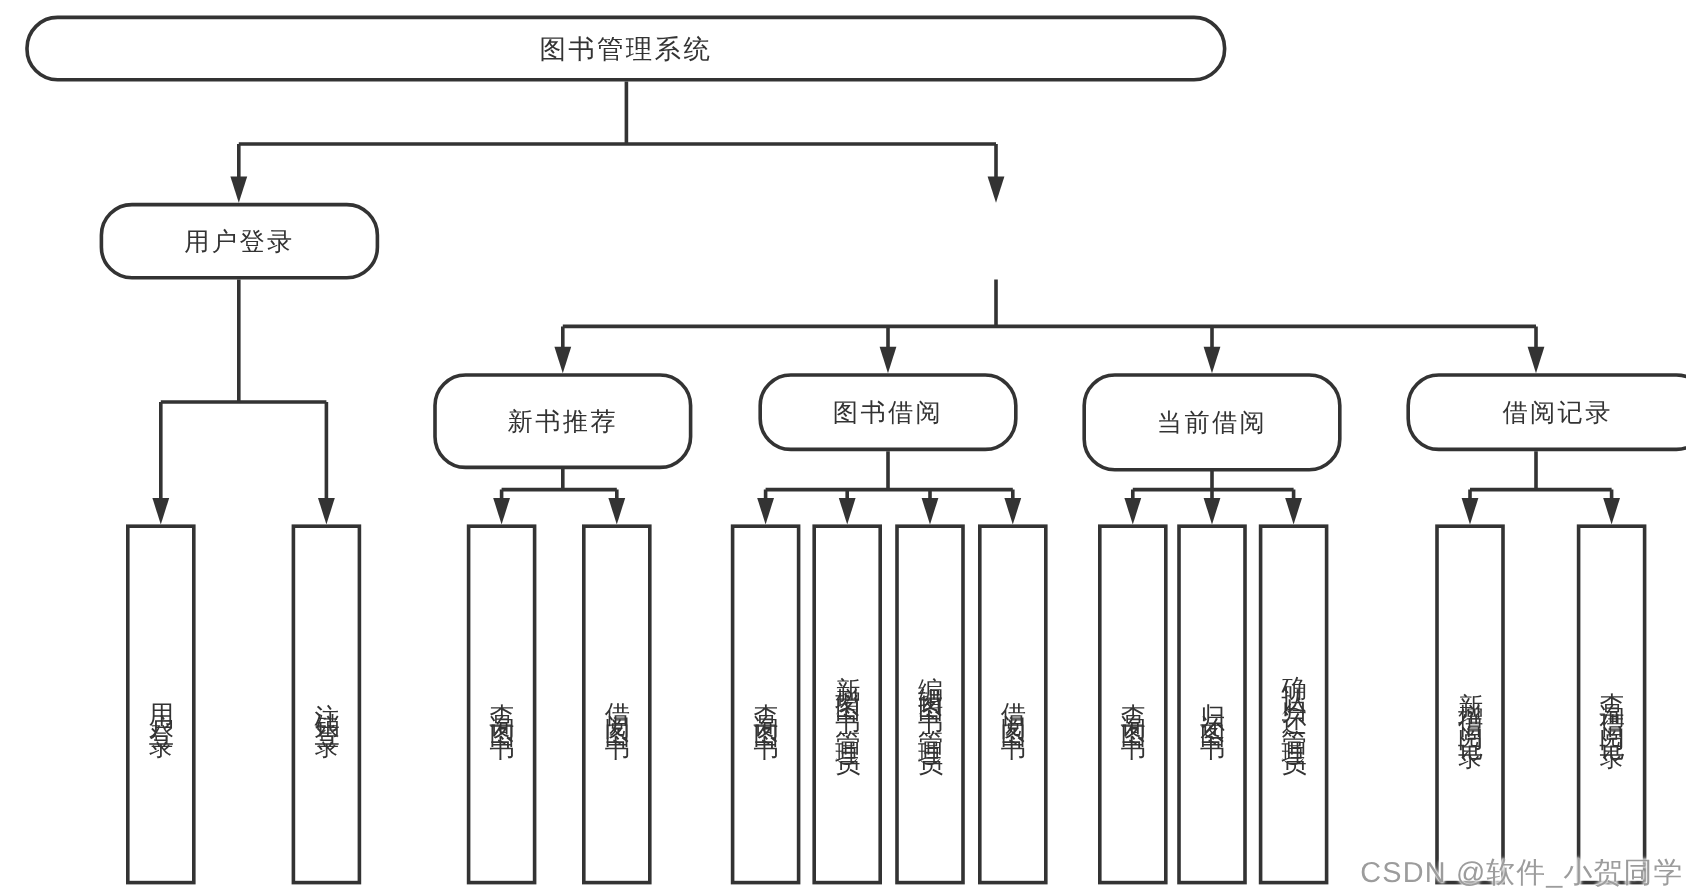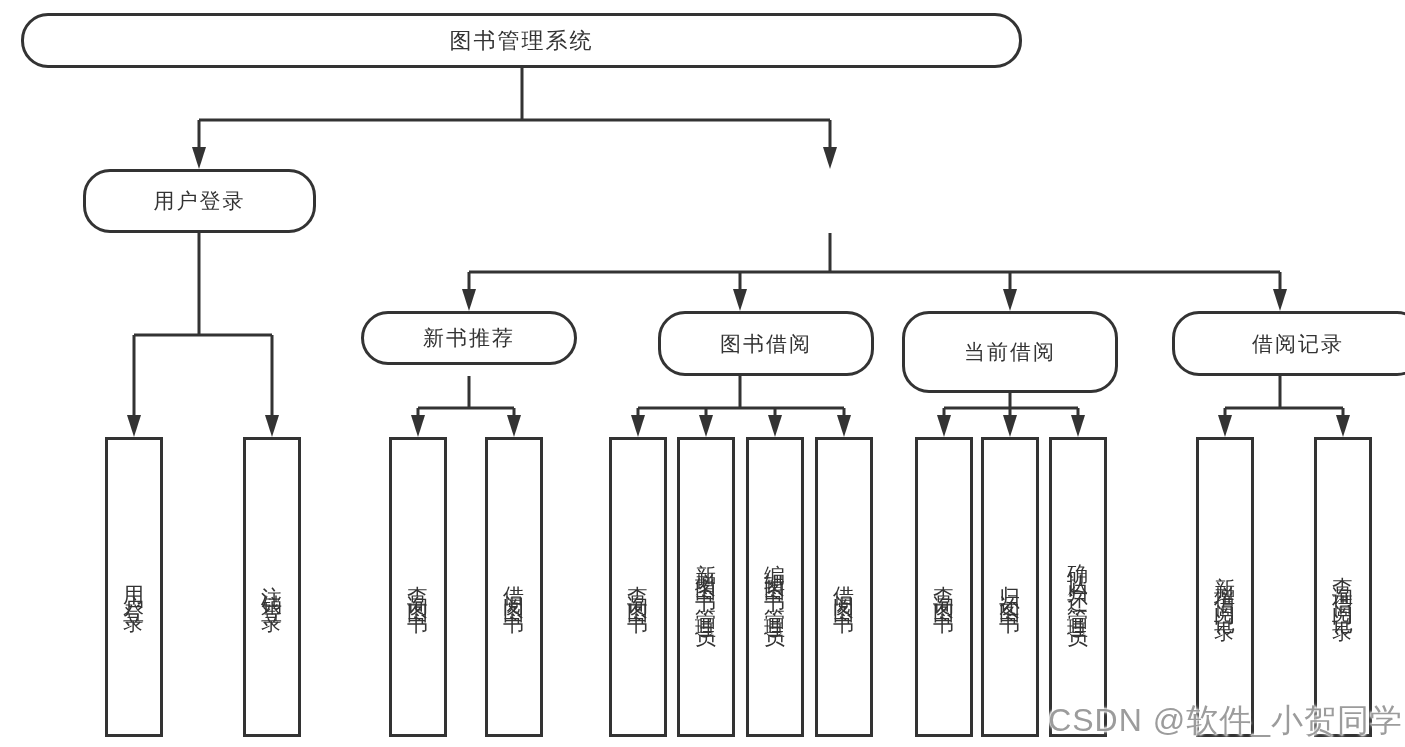--- a/index.html
+++ b/index.html
@@ -52,21 +52,21 @@
     font-size: 21px;
     letter-spacing: 9px;
     line-height: 1;
     font-weight: 500;
     white-space: nowrap;
   }
   .watermark {
     position: absolute;
     right: 2px;
     bottom: 4px;
-    font-size: 32px;
+    font-size: 24px;
     color: #9c9c9c;
     letter-spacing: 1px;
     text-shadow: 1px 1px 2px #ffffff, -1px -1px 2px #ffffff, 0 0 4px #ffffff;
     pointer-events: none;
   }
 </style>
 </head>
 <body>
 
 <div class="canvas">
@@ -115,24 +115,24 @@
   </svg>
 
   <div class="box hbox root" style="left:21px;top:13px;width:1001px;height:55px">
     <span>图书管理系统</span>
   </div>
 
   <div class="box hbox" style="left:83px;top:169px;width:233px;height:64px">
     <span>用户登录</span>
   </div>
 
-  <div class="box hbox" style="left:361px;top:311px;width:216px;height:54px">
+  <div class="box hbox" style="left:361px;top:311px;width:216px;height:80px">
     <span>新书推荐</span>
   </div>
-  <div class="box hbox" style="left:658px;top:311px;width:216px;height:65px">
+  <div class="box hbox" style="left:632px;top:311px;width:216px;height:65px">
     <span>图书借阅</span>
   </div>
   <div class="box hbox" style="left:902px;top:311px;width:216px;height:82px">
     <span>当前借阅</span>
   </div>
   <div class="box hbox" style="left:1172px;top:311px;width:252px;height:65px">
     <span>借阅记录</span>
   </div>
 
   <div class="box vbox" style="left:105px;top:437px;width:58px;height:300px">

